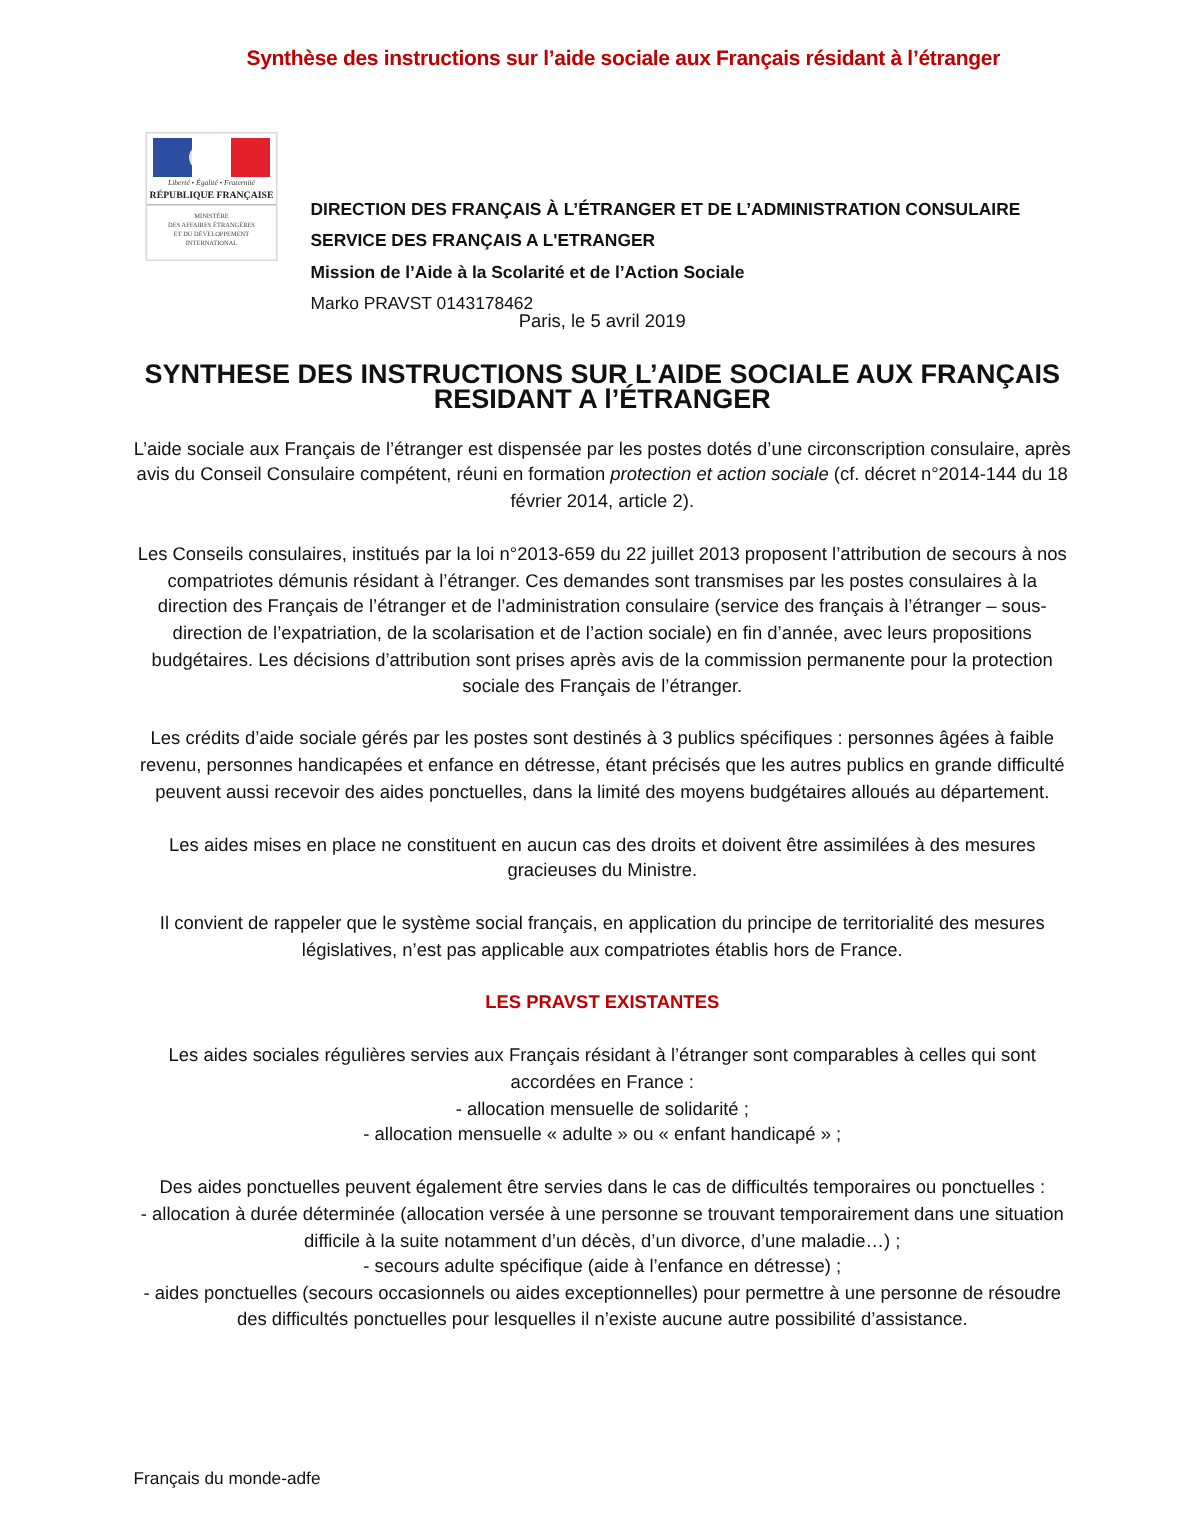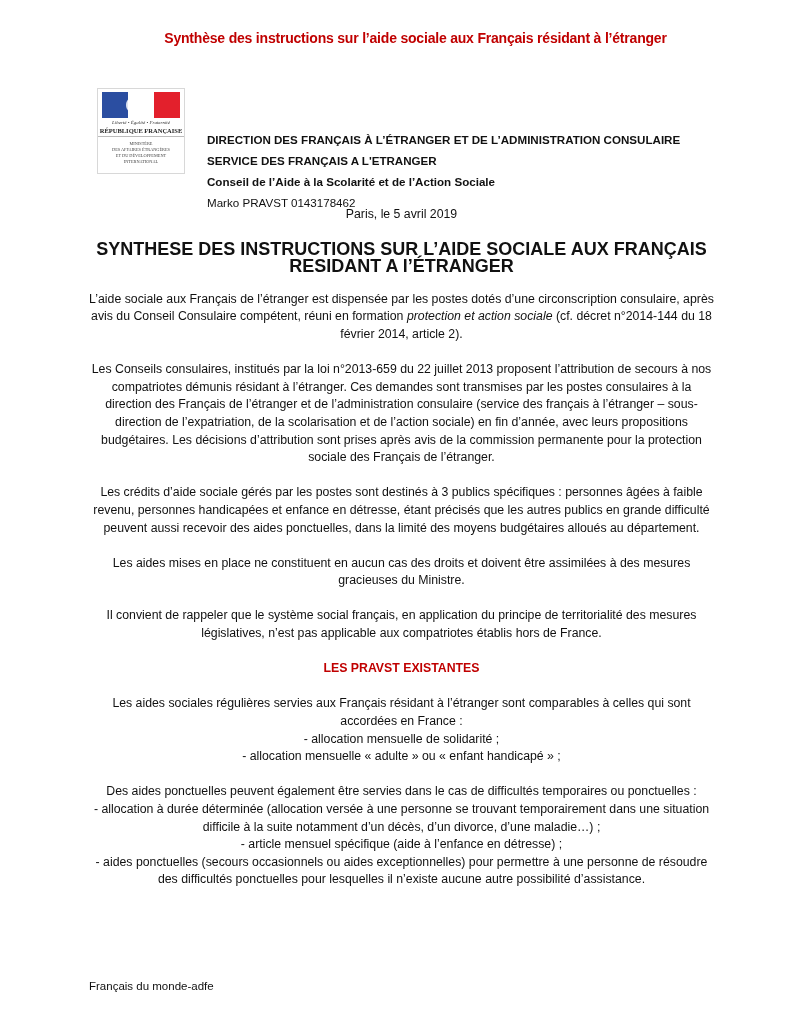--- a/index.html
+++ b/index.html
@@ -52,36 +52,36 @@
     <div>MINISTÈRE</div>
     <div>DES AFFAIRES ÉTRANGÈRES</div>
     <div>ET DU DÉVELOPPEMENT</div>
     <div>INTERNATIONAL</div>
   </div>
 </div>
 
 <div class="header-block">
   <div class="bold">DIRECTION DES FRANÇAIS À L’ÉTRANGER ET DE L’ADMINISTRATION CONSULAIRE</div>
   <div class="bold">SERVICE DES FRANÇAIS A L'ETRANGER</div>
-  <div class="bold">Conseil de l’Aide à la Scolarité et de l’Action Sociale</div>
+  <div class="bold">Mission de l’Aide à la Scolarité et de l’Action Sociale</div>
   <div>Marko PRAVST 0143178462</div>
 </div>
 
 <div class="body">
   <p class="date">Paris, le 5 avril 2019</p>
   <p class="main-heading">SYNTHESE DES INSTRUCTIONS SUR L’AIDE SOCIALE AUX FRANÇAIS RESIDANT A l’ÉTRANGER</p>
   <p class="para"><span>L’aide sociale aux Français de l’étranger est dispensée par les postes dotés d’une circonscription consulaire, après avis du Conseil Consulaire compétent, réuni en formation </span><i>protection et action sociale</i><span> (cf. décret n°2014-144 du 18 février 2014, article 2).</span></p>
   <p class="para">Les Conseils consulaires, institués par la loi n°2013-659 du 22 juillet 2013 proposent l’attribution de secours à nos compatriotes démunis résidant à l’étranger. Ces demandes sont transmises par les postes consulaires à la direction des Français de l’étranger et de l’administration consulaire (service des français à l’étranger – sous- direction de l’expatriation, de la scolarisation et de l’action sociale) en fin d’année, avec leurs propositions budgétaires. Les décisions d’attribution sont prises après avis de la commission permanente pour la protection sociale des Français de l’étranger.</p>
   <p class="para">Les crédits d’aide sociale gérés par les postes sont destinés à 3 publics spécifiques : personnes âgées à faible revenu, personnes handicapées et enfance en détresse, étant précisés que les autres publics en grande difficulté peuvent aussi recevoir des aides ponctuelles, dans la limité des moyens budgétaires alloués au département.</p>
   <p class="para">Les aides mises en place ne constituent en aucun cas des droits et doivent être assimilées à des mesures gracieuses du Ministre.</p>
   <p class="para">Il convient de rappeler que le système social français, en application du principe de territorialité des mesures législatives, n’est pas applicable aux compatriotes établis hors de France.</p>
   <p class="section-heading">LES PRAVST EXISTANTES</p>
   <p class="list-line">Les aides sociales régulières servies aux Français résidant à l’étranger sont comparables à celles qui sont accordées en France :</p>
   <p class="list-line">- allocation mensuelle de solidarité ;</p>
   <p class="list-line para">- allocation mensuelle « adulte » ou « enfant handicapé » ;</p>
   <p class="list-line">Des aides ponctuelles peuvent également être servies dans le cas de difficultés temporaires ou ponctuelles :</p>
   <p class="list-line">- allocation à durée déterminée (allocation versée à une personne se trouvant temporairement dans une situation difficile à la suite notamment d’un décès, d’un divorce, d’une maladie…) ;</p>
-  <p class="list-line">- article mensuel spécifique (aide à l’enfance en détresse) ;</p>
+  <p class="list-line">- secours adulte spécifique (aide à l’enfance en détresse) ;</p>
   <p class="list-line">- aides ponctuelles (secours occasionnels ou aides exceptionnelles) pour permettre à une personne de résoudre des difficultés ponctuelles pour lesquelles il n’existe aucune autre possibilité d’assistance.</p>
 </div>
 
 <div class="footer-left">Français du monde-adfe</div>
 <div class="footer-right">1/5</div>
 
 </body></html>

